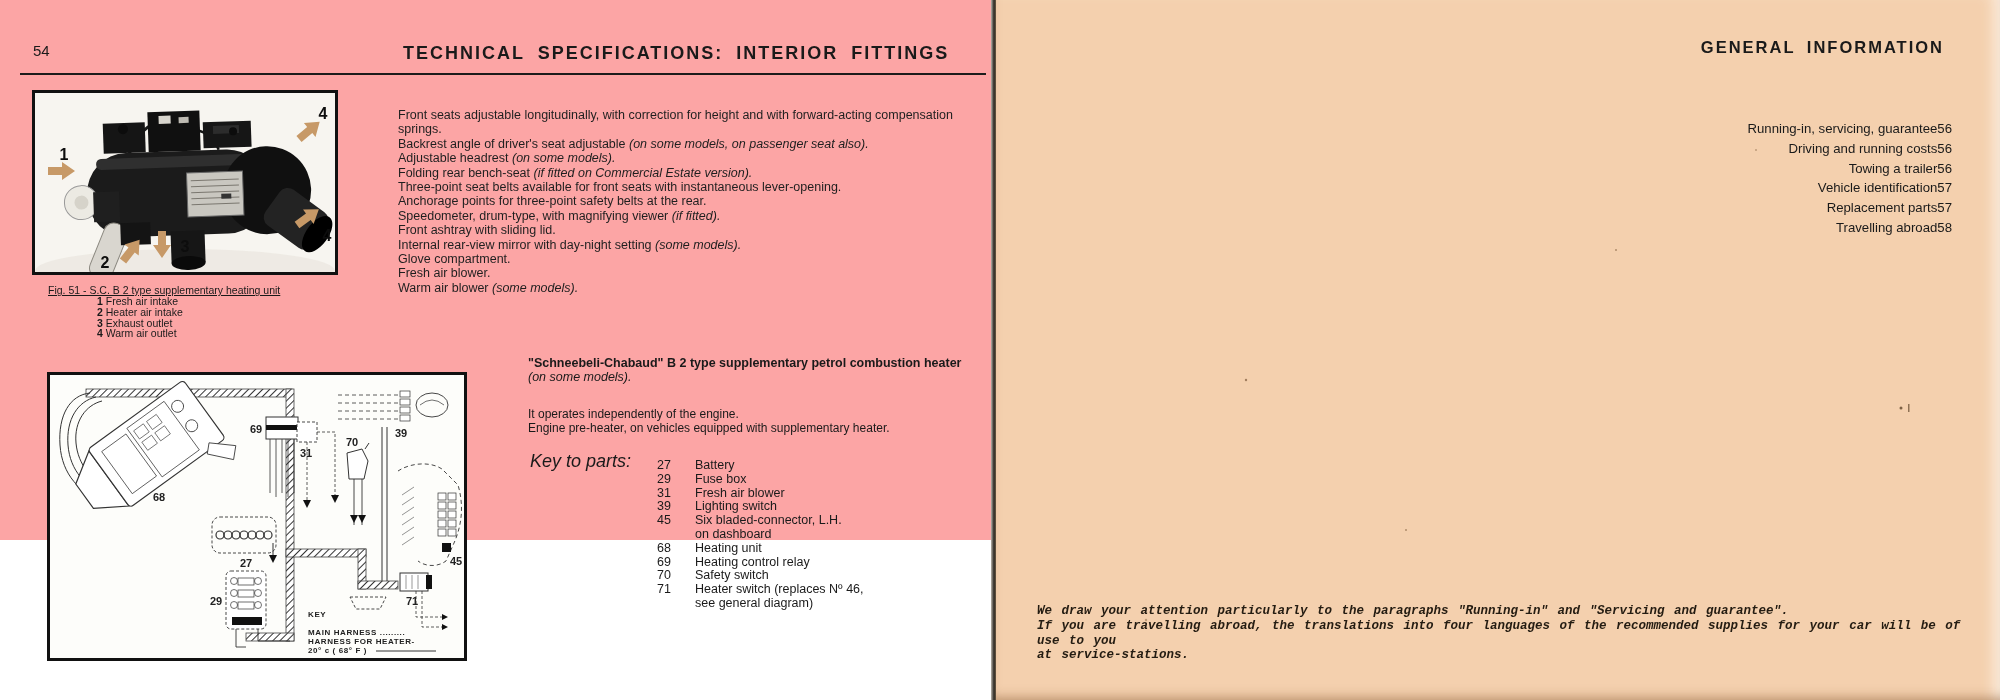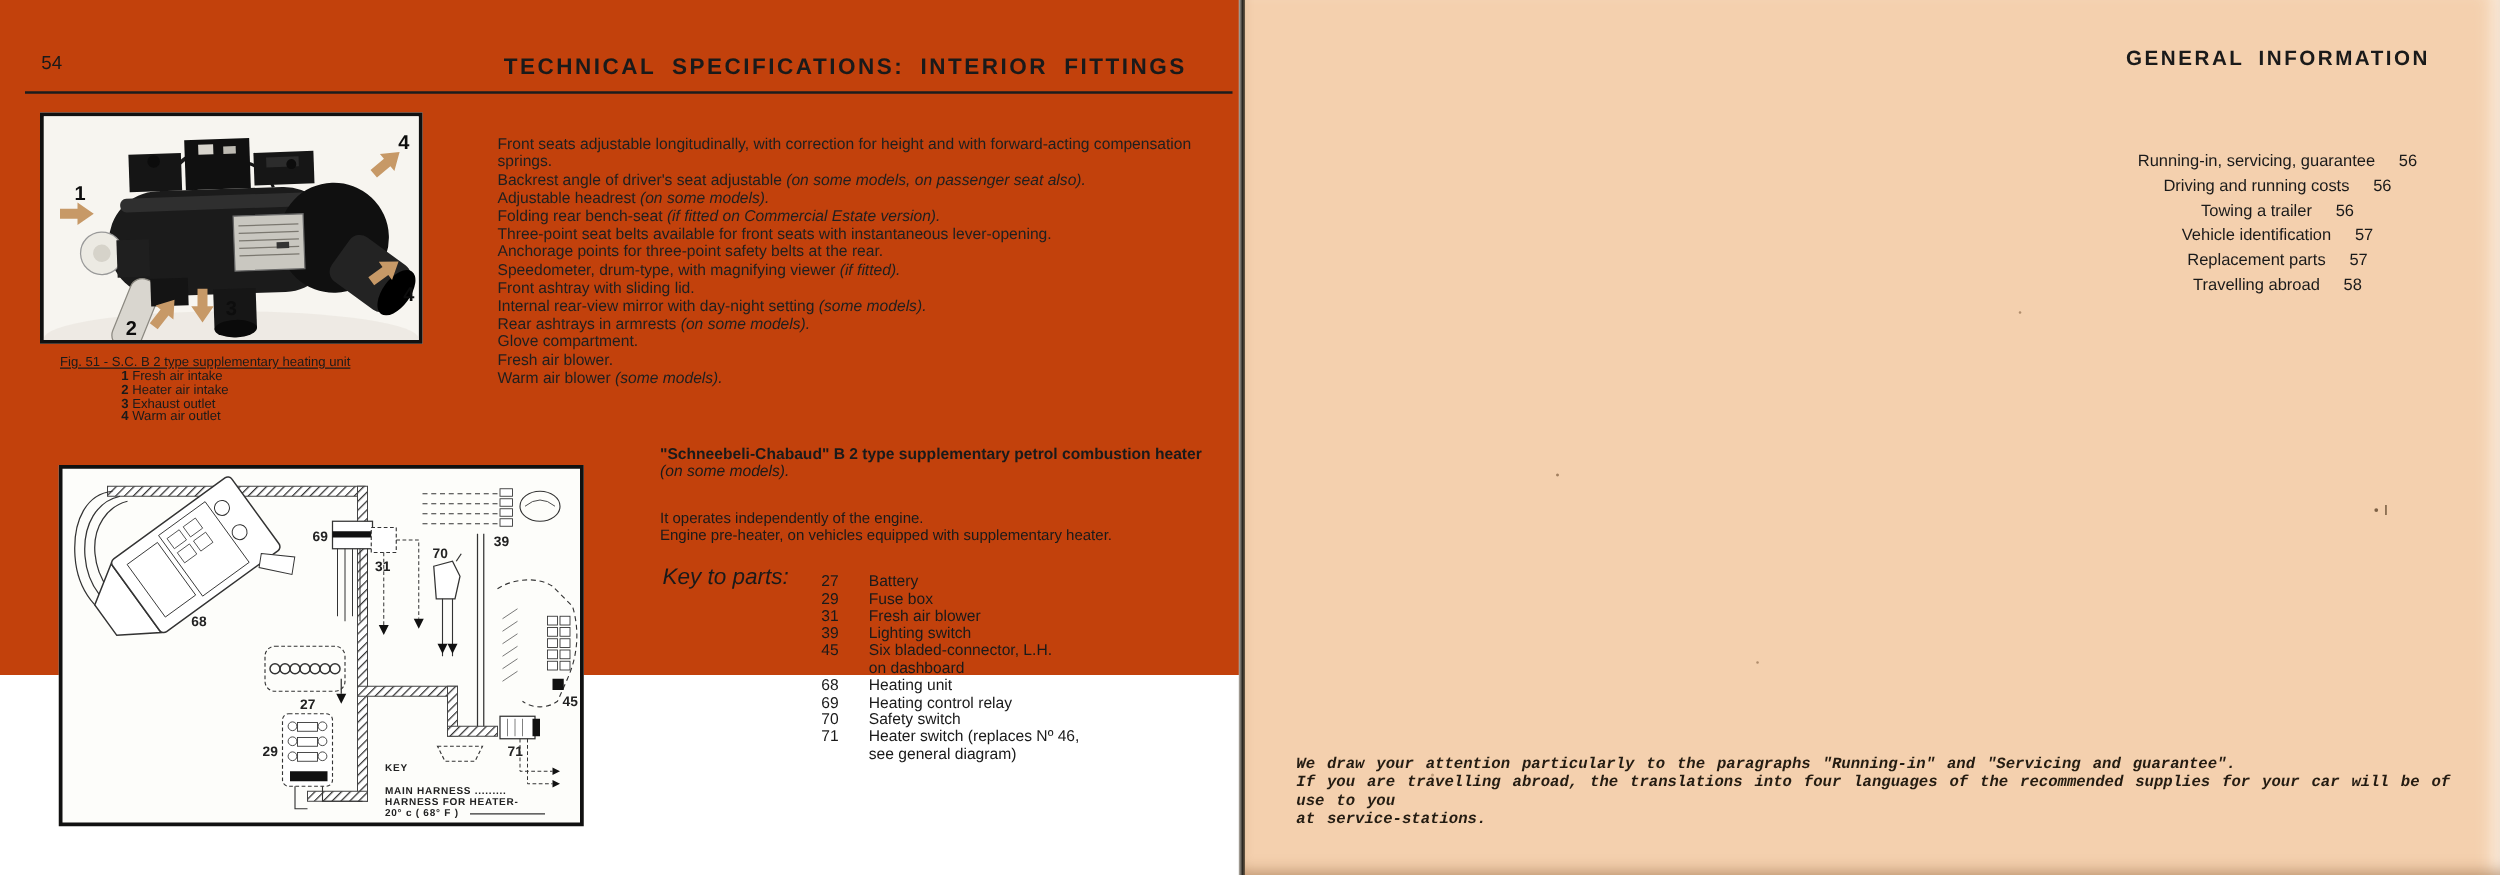--- a/index.html
+++ b/index.html
@@ -1,19 +1,19 @@
 <!DOCTYPE html>
 <html style="--page-bg: #f4d0ae; --accent: #c79967; --ink: #1a1a1a;"><head>
 <meta charset="utf-8">
 <style>
   html,body{margin:0;padding:0;background:#888;}
   .stage{position:relative;width:2000px;height:700px;overflow:hidden;
          font-family:"Liberation Sans",sans-serif;color:var(--ink,#1a1a1a);background:#fff;}
   
-  .page-left{position:absolute;left:0;top:0;width:993px;height:540px;background:#c2410c;}
+  .page-left{position:absolute;left:0;top:0;width:993px;height:540px;background:#fca5a5;}
   .page-right{position:absolute;left:996px;top:0;width:1004px;height:700px;background:var(--page-bg,#f4d0ae);
               box-shadow:inset 0 -9px 12px -7px rgba(125,75,35,.5), inset -16px 0 16px -12px rgba(255,250,242,.95);}
   .spine{position:absolute;left:991px;top:0;width:5px;height:700px;
          background:linear-gradient(to right,#b9b4ab,#2c2822 60%,#6b5a45);}
   
   .pageno{position:absolute;left:33px;top:42px;font-size:15px;}
   .ltitle{position:absolute;left:403px;top:43px;width:585px;font-size:18px;font-weight:bold;
           letter-spacing:2px;word-spacing:6px;white-space:nowrap;}
   .hrule{position:absolute;left:20px;top:73px;width:966px;height:2px;background:#1c1c1c;}
   
@@ -40,21 +40,21 @@
   .heater-heading{position:absolute;left:528px;top:356px;width:444px;font-size:12.5px;line-height:14.2px;}
   .heater-body{position:absolute;left:528px;top:407px;width:450px;font-size:12px;line-height:14.2px;}
   .key-intro{position:absolute;left:530px;top:451px;font-size:18px;font-style:italic;}
   .parts-list{position:absolute;left:657px;top:459px;font-size:12.5px;line-height:13.8px;}
   .part-row{display:flex;}
   .part-num{width:38px;flex:none;}
   
   .rtitle{position:absolute;right:56px;top:38px;font-size:16.5px;font-weight:bold;
           letter-spacing:2px;word-spacing:5px;white-space:nowrap;}
   .toc{position:absolute;left:696px;top:119px;width:260px;font-size:13.2px;line-height:19.8px;}
-  .toc-row{display:flex;justify-content:center;gap:19px;}
+  .toc-row{display:flex;justify-content:flex-end;}
   .note{position:absolute;left:41px;top:604px;width:930px;font-size:12.5px;font-weight:bold;
         font-style:italic;line-height:14.8px;word-spacing:2px;color:#241c12;font-family:Liberation Mono, monospace;}
   .specks{position:absolute;left:0;top:0;width:100%;height:100%;pointer-events:none;}
 </style>
 </head>
 <body>
 
 <div class="stage">
 
   <div class="page-left">
@@ -131,21 +131,20 @@
     <div class="spec-text">
         <div class="spec-line"><span>Front seats adjustable longitudinally, with correction for height and with forward-acting compensation springs.</span></div>
         <div class="spec-line"><span>Backrest angle of driver's seat adjustable </span><span class="it">(on some models, on passenger seat also).</span></div>
         <div class="spec-line"><span>Adjustable headrest </span><span class="it">(on some models).</span></div>
         <div class="spec-line"><span>Folding rear bench-seat </span><span class="it">(if fitted on Commercial Estate version).</span></div>
         <div class="spec-line"><span>Three-point seat belts available for front seats with instantaneous lever-opening.</span></div>
         <div class="spec-line"><span>Anchorage points for three-point safety belts at the rear.</span></div>
         <div class="spec-line"><span>Speedometer, drum-type, with magnifying viewer </span><span class="it">(if fitted).</span></div>
         <div class="spec-line"><span>Front ashtray with sliding lid.</span></div>
         <div class="spec-line"><span>Internal rear-view mirror with day-night setting </span><span class="it">(some models).</span></div>
-        <div class="spec-line"><span>Rear ashtrays in armrests </span><span class="it">(on some models).</span></div>
         <div class="spec-line"><span>Glove compartment.</span></div>
         <div class="spec-line"><span>Fresh air blower.</span></div>
         <div class="spec-line"><span>Warm air blower </span><span class="it">(some models).</span></div>
       </div>
 
     <div class="diagram-frame">
       <svg viewBox="0 0 414 283">
         <defs>
           <pattern id="hatch" width="5" height="5" patternTransform="rotate(45)" patternUnits="userSpaceOnUse">
             <rect width="5" height="5" fill="#fff"></rect>

